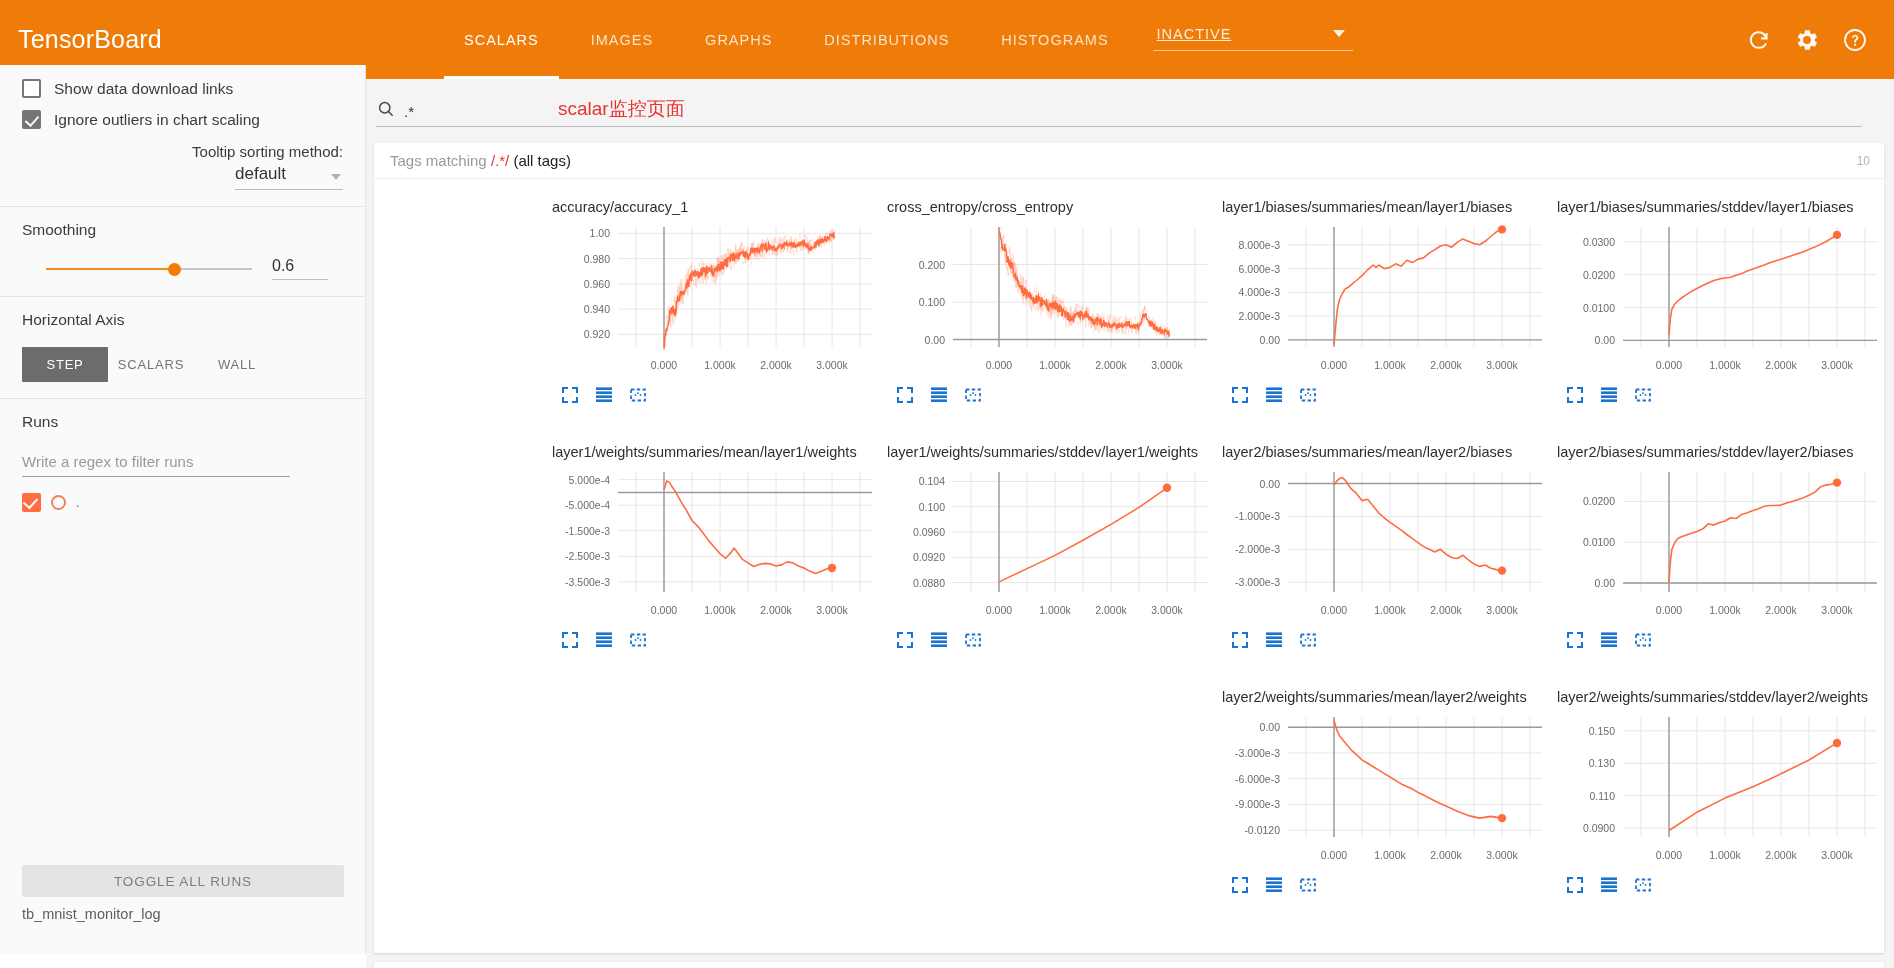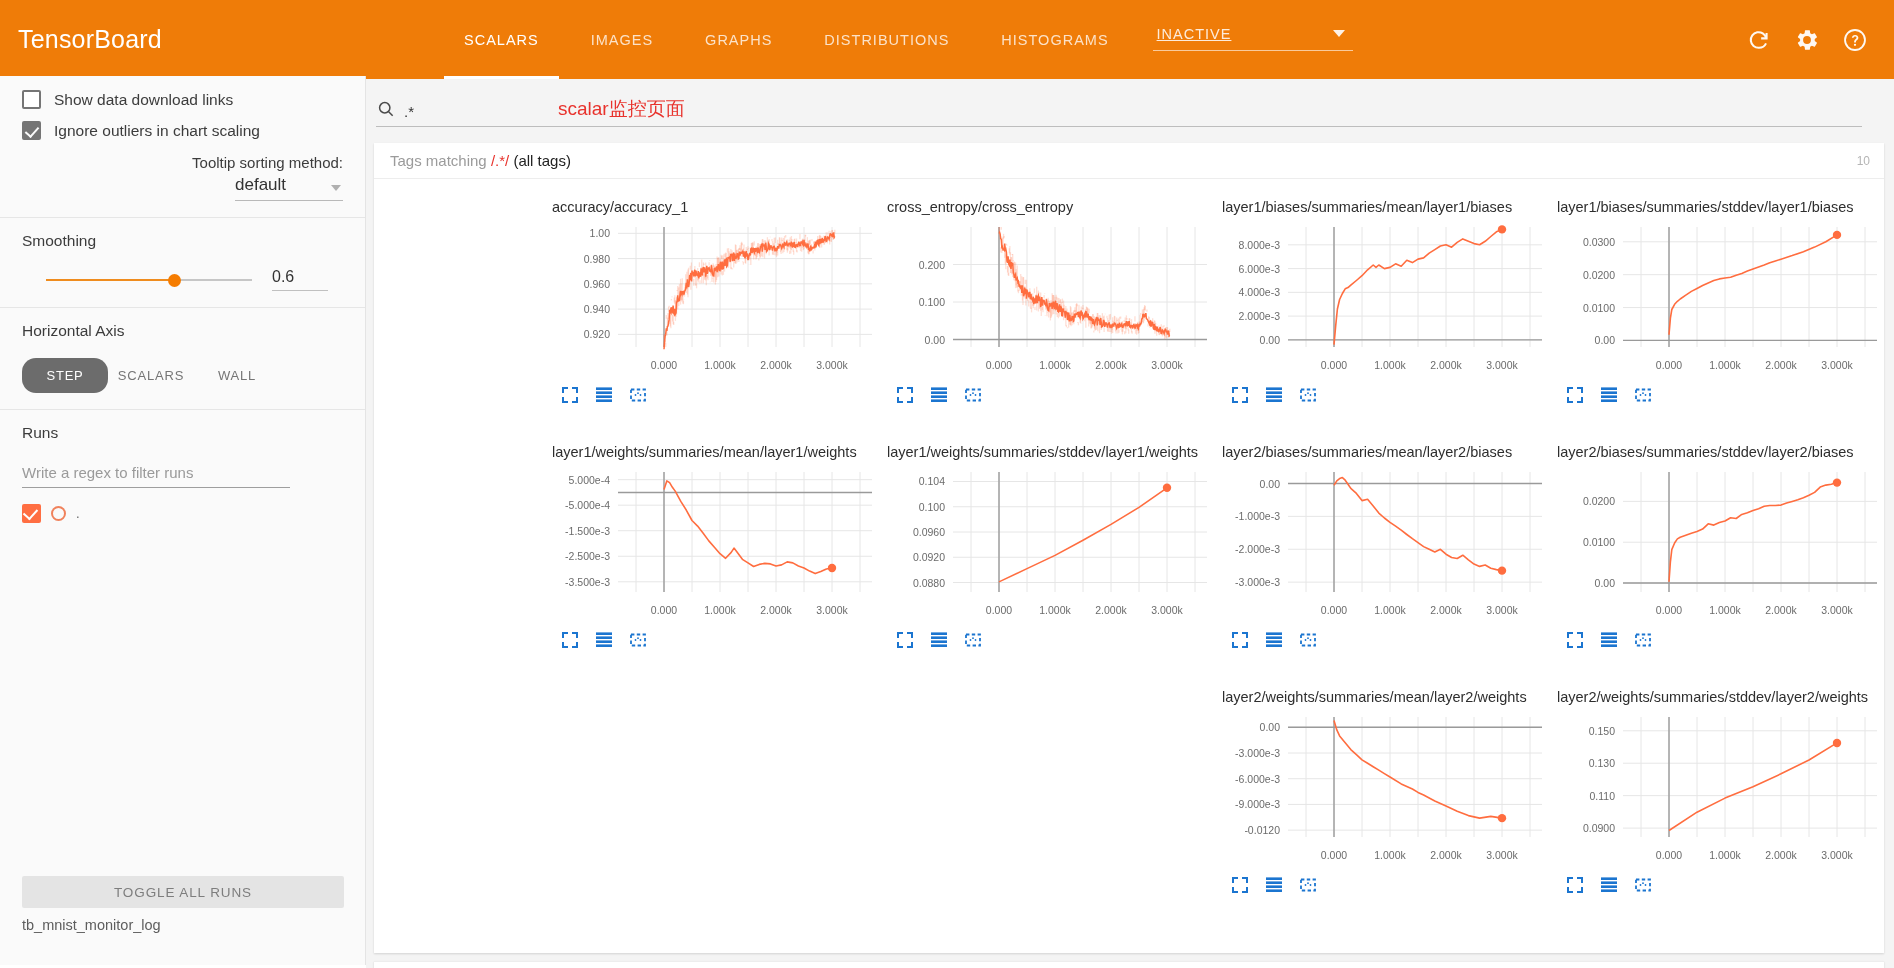--- a/index.html
+++ b/index.html
@@ -58,21 +58,21 @@
   }
   #topbar-actions {
     margin-left: auto; display: flex; align-items: center;
     gap: 22px; margin-right: 26px;
   }
   .tb-icon { width: 26px; height: 26px; cursor: pointer; opacity: .95; }
   .tb-icon svg { display: block; }
 
   
   #sidebar {
-    position: absolute; left: 0; top: 76px;
+    position: absolute; left: 0; top: 65px;
     width: 366px; height: 889px;
     background: #fafafa;
     border-right: 1px solid #e4e4e4;
     font-size: 15px; color: #3c3c3c;
   }
   .sb-section { padding: 14px 22px 16px 22px; }
   .sb-divider { height: 1px; background: #e6e6e6; margin: 0; }
 
   .cbrow { display: flex; align-items: center; margin-bottom: 12px; cursor: pointer; }
   .cbox {
@@ -123,21 +123,21 @@
   #smooth-val {
     margin-left: 20px; width: 56px;
   }
   #smooth-val .v { font-size: 16px; color: #333; text-align: left; padding-bottom: 4px; }
   #smooth-val .ul { height: 1px; background: #c0c0c0; }
 
   #haxis-btns { display: flex; align-items: center; }
   .haxis-btn {
     font-size: 13px; letter-spacing: .8px; color: #757575;
     padding: 10px 0; width: 86px; text-align: center; cursor: pointer;
-    border-radius: 14px;
+    border-radius: 1px;
   }
   .haxis-btn.active { background: #6c6c6c; color: #fff; }
   .haxis-btn.plain { width: 86px; }
 
   #runs-filter {
     margin-top: 6px;
   }
   #runs-filter input {
     width: 268px; border: none; outline: none; background: transparent;
     font-size: 15px; color: #5a5a5a; padding: 4px 0 6px 0;

